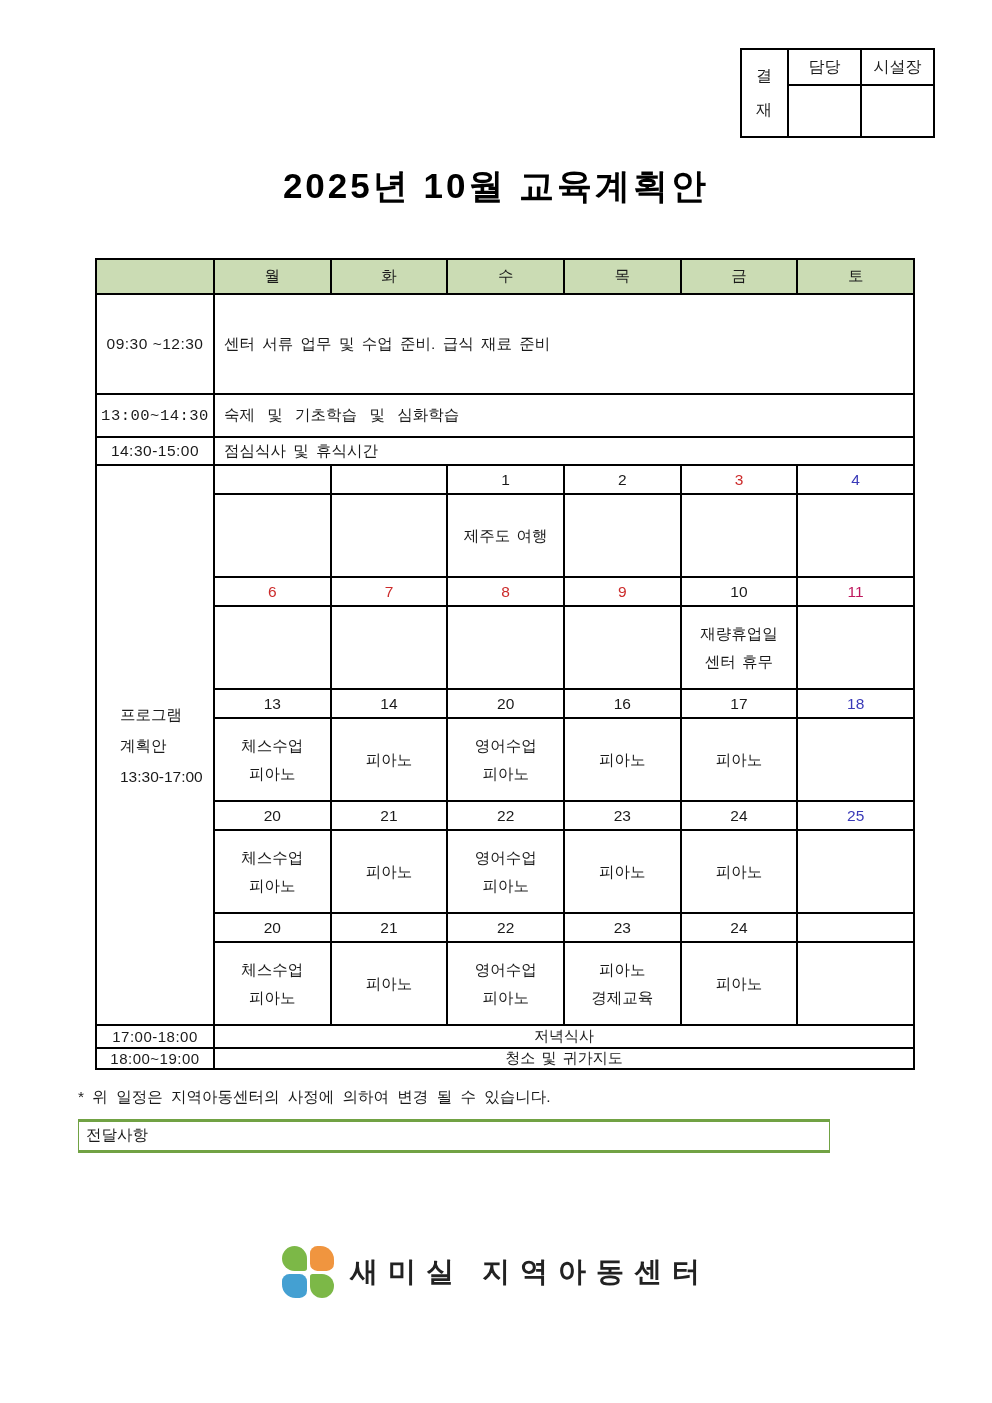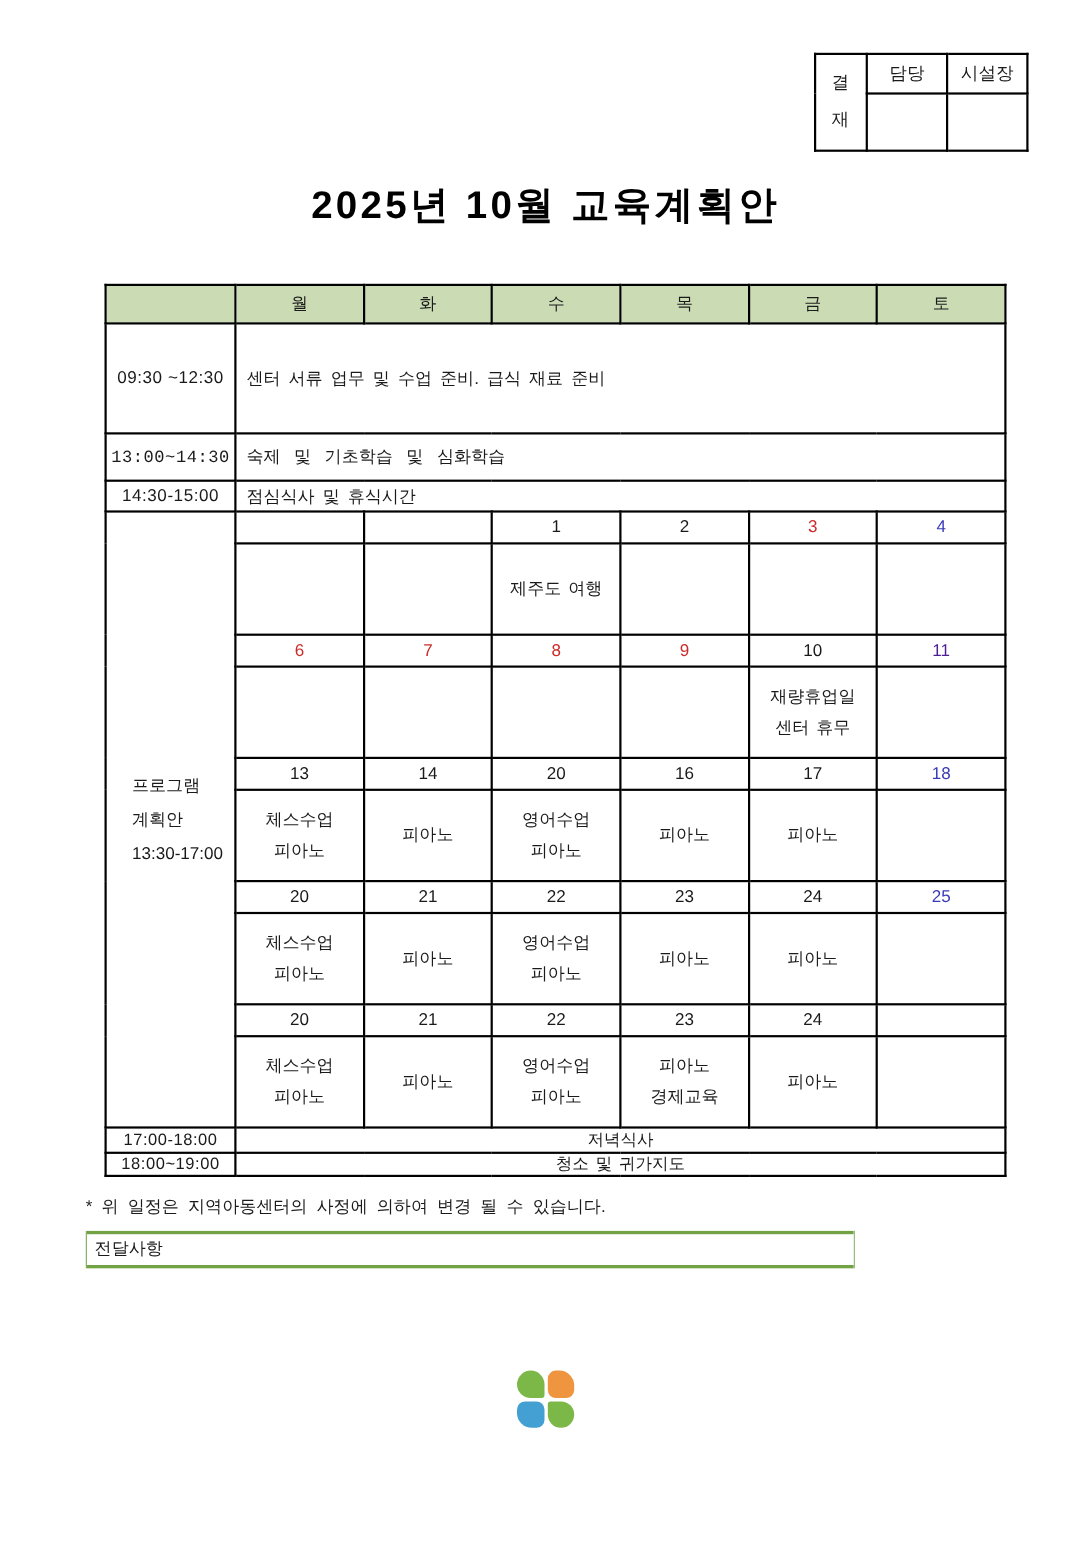--- a/index.html
+++ b/index.html
@@ -62,21 +62,21 @@
   .bottom-cell { text-align: center; word-spacing: 2px; }
 
   
   .footnote {
     position: absolute; top: 1087px; left: 78px;
     font-size: 15.5px; word-spacing: 4px;
   }
 
   
   .notice {
-    position: absolute; top: 1119px; left: 78px; width: 699px;
+    position: absolute; top: 1119px; left: 78px; width: 752px;
   }
   .notice-title {
     background: #ffffff;
     padding: 3px 7px 4px;
     font-size: 15.5px;
   }
   .notice-body {
     padding: 7px 9px 4px;
   }
   .notice-item { font-size: 15.5px; margin-bottom: 11px; word-spacing: 3px; }
@@ -177,21 +177,21 @@
           <td class="activity-cell"></td>
           <td class="activity-cell"></td>
           <td class="activity-cell"></td>
         </tr>
         <tr class="h-date">
           <td class="date-cell" style="color: rgb(204, 43, 43);">6</td>
           <td class="date-cell" style="color: rgb(204, 43, 43);">7</td>
           <td class="date-cell" style="color: rgb(204, 43, 43);">8</td>
           <td class="date-cell" style="color: rgb(204, 43, 43);">9</td>
           <td class="date-cell">10</td>
-          <td class="date-cell" style="color: #4c1d95;">11</td>
+          <td class="date-cell" style="color: #be185d;">11</td>
         </tr>
         <tr class="h-act">
           <td class="activity-cell"></td>
           <td class="activity-cell"></td>
           <td class="activity-cell"></td>
           <td class="activity-cell"></td>
           <td class="activity-cell">
             <div>재량휴업일</div>
             <div>센터 휴무</div>
           </td>
@@ -299,15 +299,16 @@
     <div class="notice-title" style="border-top: 3px solid rgb(113, 162, 68); border-bottom: 3px solid rgb(113, 162, 68);">전달사항</div>
   </div>
 
   <div class="footer">
     <div class="logo-mark">
       <div class="petal petal-tl" style="background: rgb(124, 184, 71);"></div>
       <div class="petal petal-tr" style="background: rgb(240, 149, 63);"></div>
       <div class="petal petal-bl" style="background: rgb(68, 160, 210);"></div>
       <div class="petal petal-br" style="background: rgb(124, 184, 71);"></div>
     </div>
+    <div class="logo-text">새미실 지역아동센터</div>
   </div>
 
 </div>
 
 </body></html>

